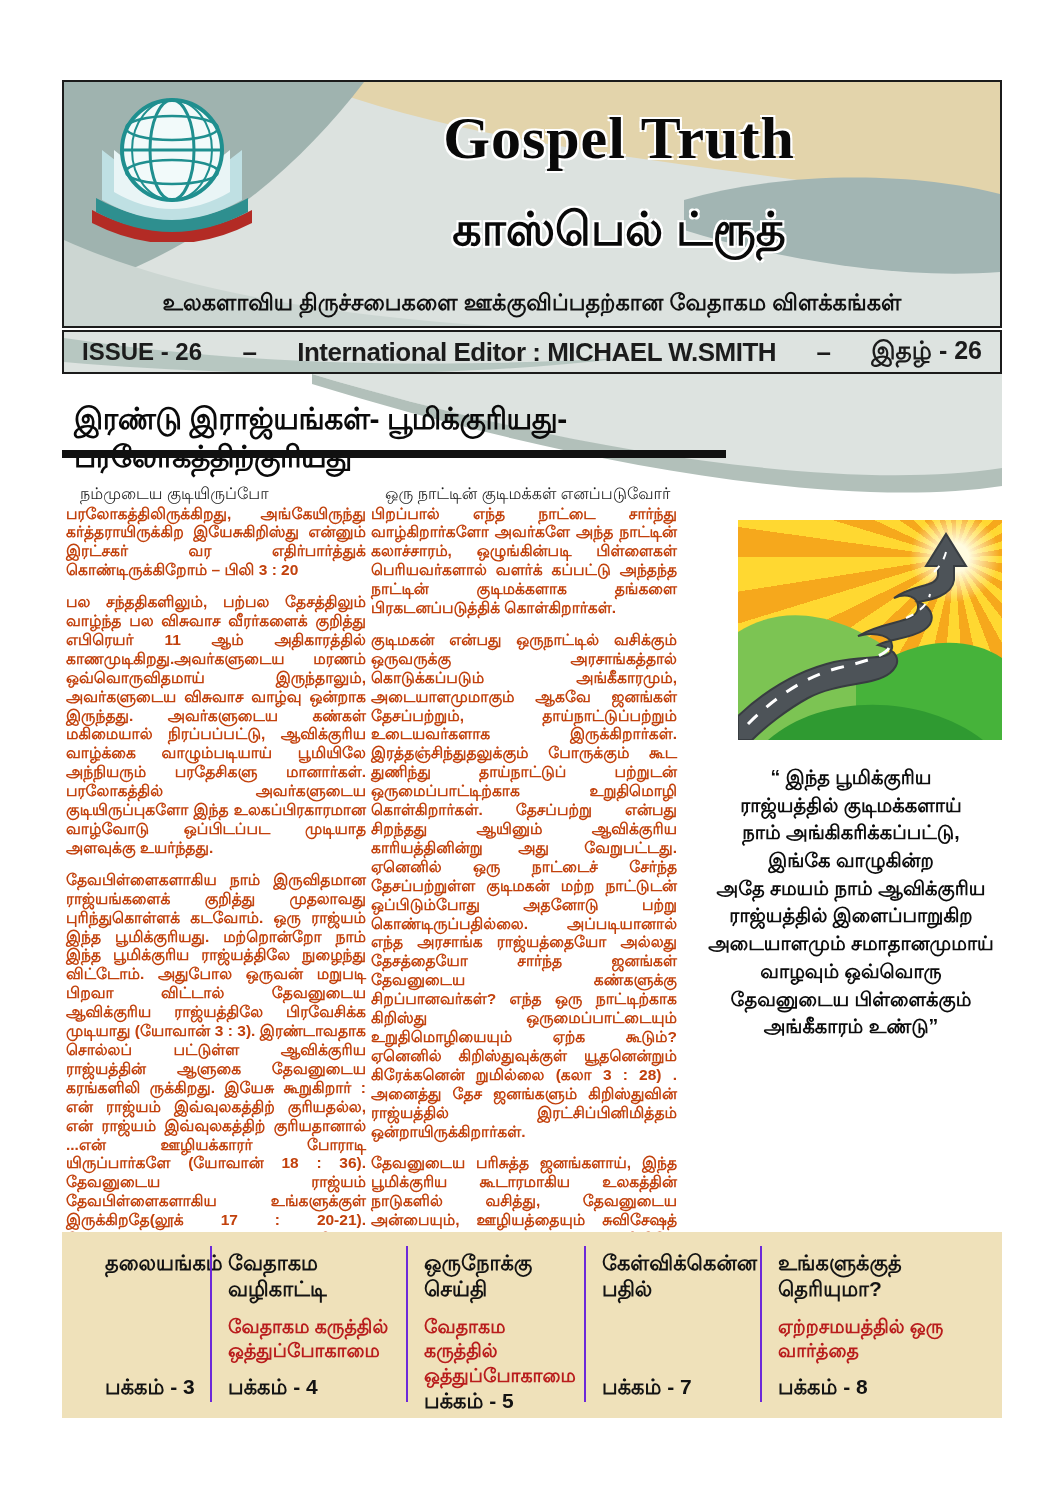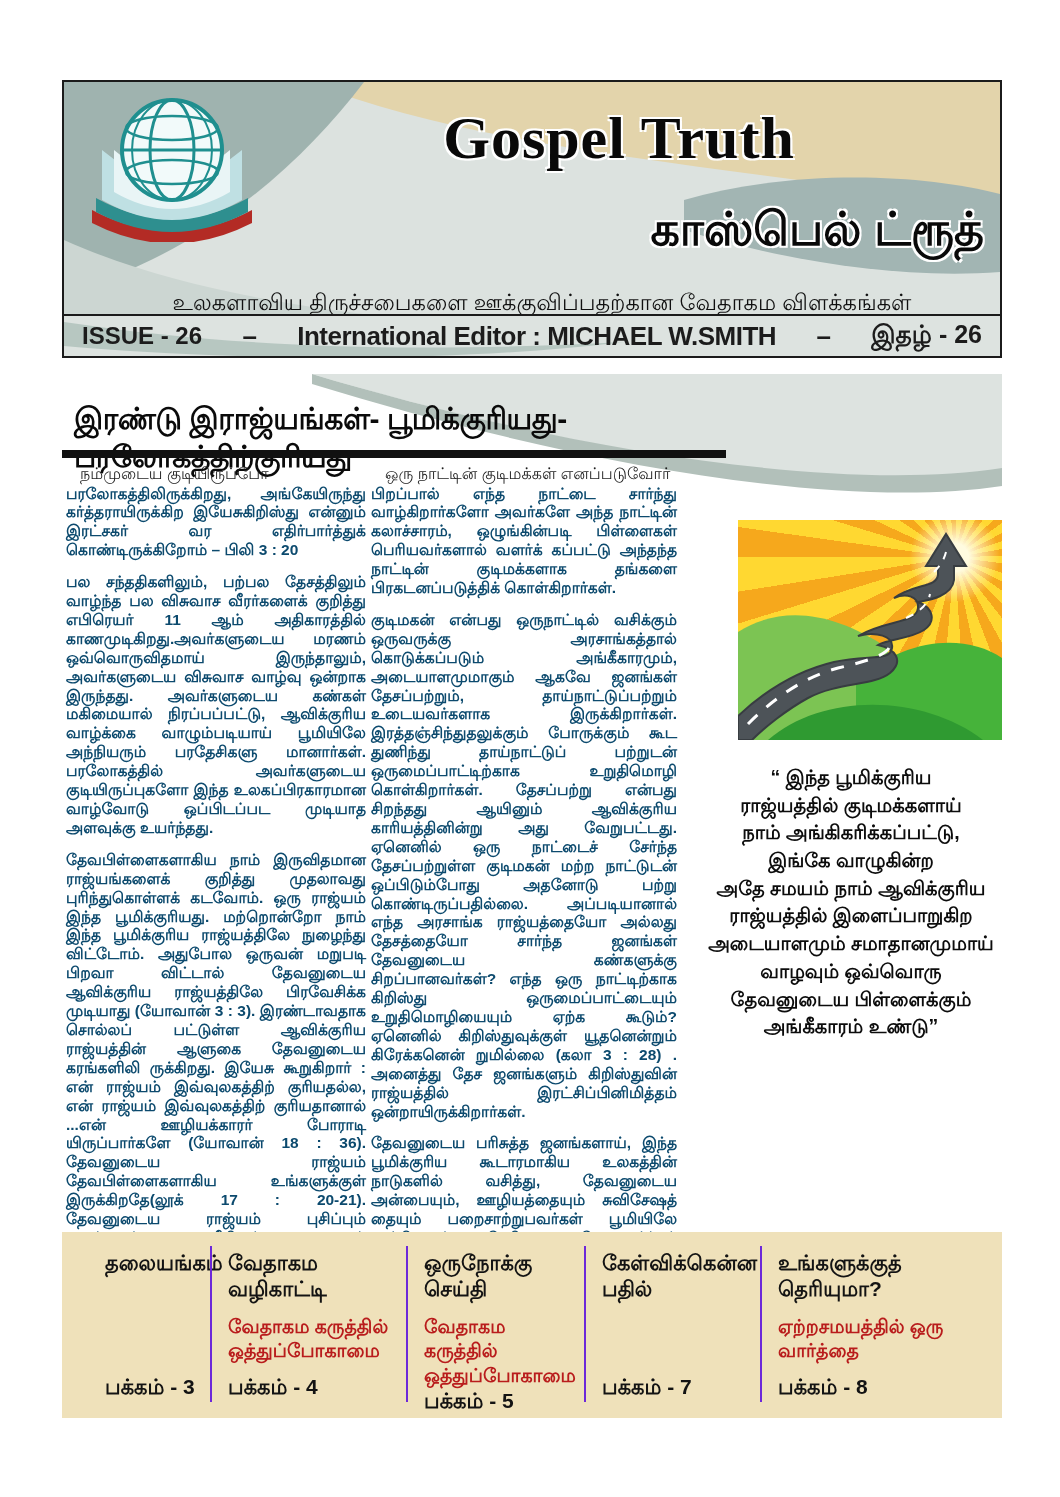--- a/index.html
+++ b/index.html
@@ -8,51 +8,51 @@
 
   
   .header-box{position:absolute;left:62px;top:80px;width:936px;height:244px;
               border:2px solid #1b1b1b;overflow:hidden;background:#dce2df;}
   .header-box svg.waves{position:absolute;left:0;top:0;width:100%;height:100%;}
   .logo{position:absolute;left:16px;top:10px;width:184px;height:150px;}
   .title-en{position:absolute;left:190px;top:22px;width:730px;text-align:center;
             font-family:"Liberation Serif","DejaVu Serif",serif;font-weight:700;
             font-size:60px;letter-spacing:1px;color:#090909;
             text-shadow:-2px -2px 0 #fff,2px -2px 0 #fff,-2px 2px 0 #fff,2px 2px 0 #fff;}
-  .title-ta{position:absolute;left:190px;top:120px;width:730px;text-align:right;
+  .title-ta{position:absolute;left:190px;top:120px;width:730px;text-align:center;
             font-weight:700;font-size:46px;color:#090909;
             text-shadow:-2px -2px 0 #fff,2px -2px 0 #fff,-2px 2px 0 #fff,2px 2px 0 #fff;}
-  .subtitle{position:absolute;left:20px;bottom:8px;width:916px;text-align:center;
-            font-weight:400;font-size:22.5px;color:#101010;}
+  .subtitle{position:absolute;left:10px;bottom:8px;width:916px;text-align:center;
+            font-weight:700;font-size:22.5px;color:#101010;}
 
   
-  .issue-bar{position:absolute;left:62px;top:314px;width:936px;height:40px;
+  .issue-bar{position:absolute;left:62px;top:330px;width:936px;height:40px;
              border:2px solid #1b1b1b;background:#dde3e0;overflow:hidden;}
   .issue-bar svg{position:absolute;left:0;top:0;width:100%;height:100%;}
   .issue-row{position:relative;display:flex;align-items:center;height:100%;
              padding:0 18px;justify-content:space-between;font-weight:700;}
   .issue-left{font-size:24px;letter-spacing:0px;}
   .issue-sep{font-size:26px;}
   .issue-editor{font-size:26px;letter-spacing:-0.5px;}
   .issue-right{font-size:25px;}
 
   
   .wave-below{position:absolute;left:62px;top:374px;width:940px;height:134px;pointer-events:none;}
 
   
   .headline{position:absolute;left:74px;top:402px;width:700px;
             font-weight:700;font-size:30px;letter-spacing:-0.5px;color:#0a0a0a;}
   .headline-rule{position:absolute;left:62px;top:450px;width:664px;height:8px;background:#111;}
 
   
-  .col{position:absolute;top:464px;font-size:15.5px;line-height:1.22;text-align:justify;}
+  .col{position:absolute;top:484px;font-size:15.5px;line-height:1.22;text-align:justify;}
   .col1{left:66px;width:300px;}
   .col2{left:371px;width:306px;}
   .col .intro{font-weight:400;font-size:16px;margin:0 0 1px 14px;text-align:left;}
-  .col p.para{margin:0 0 13px 0;font-weight:700;color:#0c4a6e;}
+  .col p.para{margin:0 0 13px 0;font-weight:700;color:#c2410c;}
 
   .right-col{position:absolute;left:698px;top:520px;width:306px;}
   .illustration{position:relative;margin-left:40px;width:264px;height:220px;
       background:
         radial-gradient(circle at 82% 17%, #fffbe0 0 5%, rgba(255,251,224,0) 16%),
         repeating-conic-gradient(from 100deg at 82% 17%, #f6a81c 0deg 8deg, #ffd831 8deg 17deg);}
   .illustration svg{position:absolute;left:0;top:0;width:100%;height:100%;}
   .quote{margin-top:24px;text-align:center;font-weight:700;font-size:19.5px;
          line-height:1.42;white-space:pre-line;color:#0c0c0c;}
 

